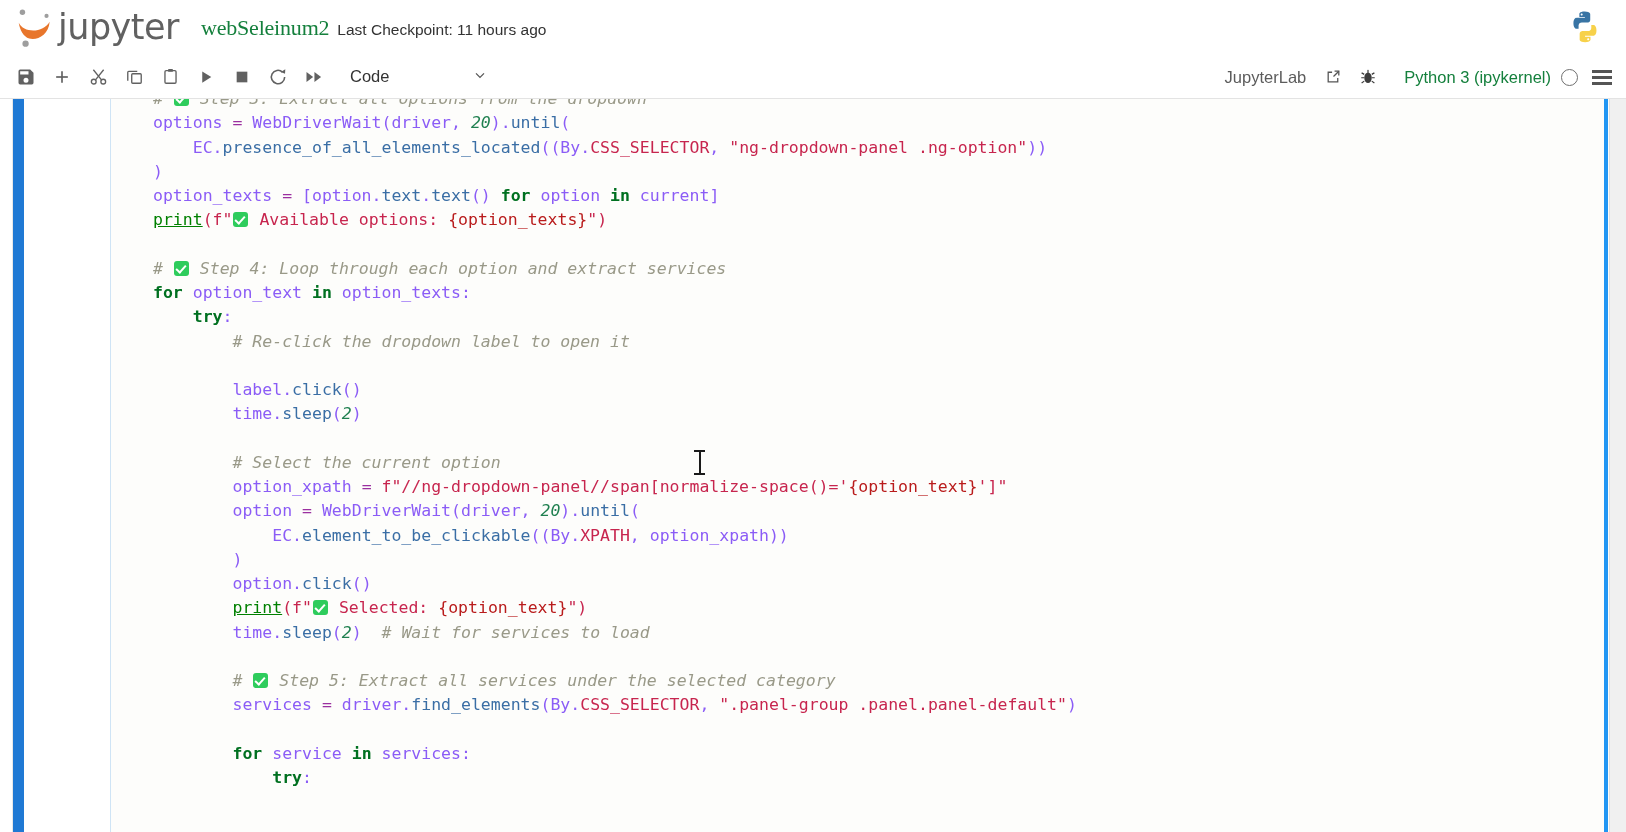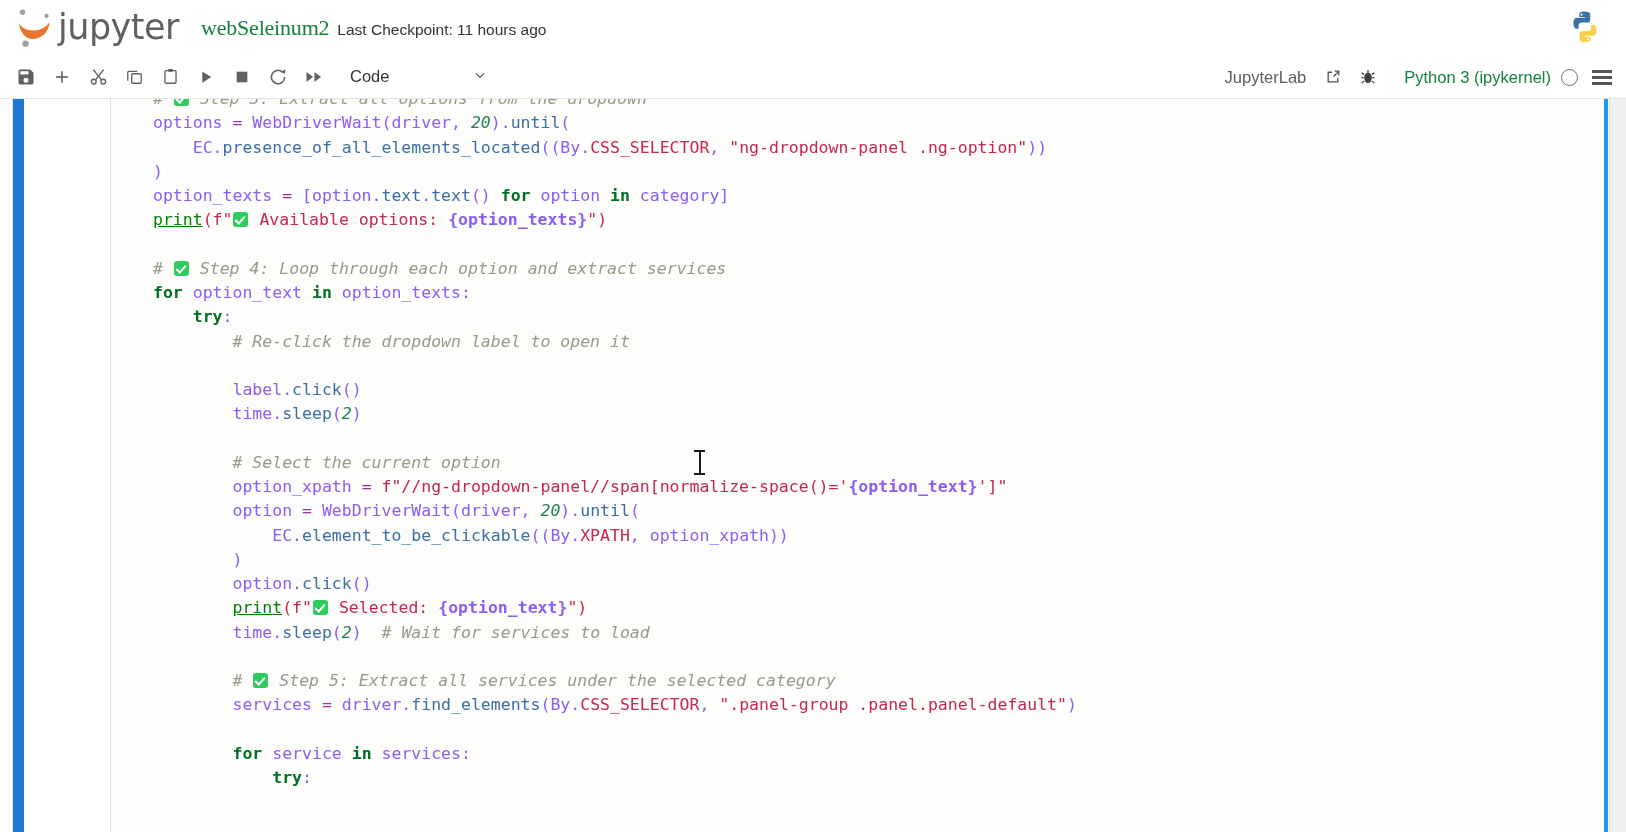--- a/index.html
+++ b/index.html
@@ -119,21 +119,21 @@
 
   
   .c  { color: #998; font-style: italic; }   
   .k  { color: #007020; font-weight: bold; } 
   .s  { color: #c7254e; }                    
   .n  { color: #208050; font-style: italic; }                    
   .fn { color: #3a6ea5; }                    
   .op { color: #9b30a0; }                    
   .nm { color: #8b5cf6; }                    
   .const { color: #c7254e; }
-  .fbrace { color: #8b5cf6; font-weight: bold; }
+  .fbrace { color: #b91c1c; }
   .pr { color: #008000; text-decoration: underline; }                    
 
   .ck {
     display: inline-block; width: 15px; height: 15px;
     background: #2ecc5c; border-radius: 3px;
     position: relative; vertical-align: -2px; margin: 0 1px;
   }
   .ck::after {
     content: ""; position: absolute; left: 4px; top: 2px;
     width: 4px; height: 8px; border: solid #fff;
@@ -302,21 +302,21 @@
     <div class="nb-left-rail"></div>
     <div class="active-bar"></div>
     <div class="cell-pad"></div>
 
     <div class="cell-input">
       <div class="code-scroll">
         <pre class="code" id="code-out"><span class="c"># </span><span class="ck"></span><span class="c"> Step 3: Extract all options from the dropdown</span>
 <span class="nm">options </span><span class="op">= </span><span class="nm">WebDriverWait</span><span class="nm">(driver, </span><span class="n">20</span><span class="nm">).</span><span class="fn">until</span><span class="nm">(</span>
     <span class="nm">EC.</span><span class="fn">presence_of_all_elements_located</span><span class="nm">((By.</span><span class="const">CSS_SELECTOR</span><span class="nm">, </span><span class="s">"ng-dropdown-panel .ng-option"</span><span class="nm">))</span>
 <span class="nm">)</span>
-<span class="nm">option_texts </span><span class="op">= </span><span class="nm">[option.</span><span class="fn">text</span><span class="nm">.</span><span class="fn">text</span><span class="nm">() </span><span class="k">for</span><span class="nm"> option </span><span class="k">in</span><span class="nm"> category]</span>
+<span class="nm">option_texts </span><span class="op">= </span><span class="nm">[option.</span><span class="fn">text</span><span class="nm">.</span><span class="fn">text</span><span class="nm">() </span><span class="k">for</span><span class="nm"> option </span><span class="k">in</span><span class="nm"> current]</span>
 <span class="pr">print</span><span class="s">(f"</span><span class="ck"></span><span class="s"> Available options: </span><span class="fbrace">{option_texts}</span><span class="s">")</span>
 
 <span class="c"># </span><span class="ck"></span><span class="c"> Step 4: Loop through each option and extract services</span>
 <span class="k">for</span><span class="nm"> option_text </span><span class="k">in</span><span class="nm"> option_texts:</span>
     <span class="k">try</span><span class="nm">:</span>
         <span class="c"># Re-click the dropdown label to open it</span>
 
         <span class="nm">label.</span><span class="fn">click</span><span class="nm">()</span>
         <span class="nm">time.</span><span class="fn">sleep</span><span class="nm">(</span><span class="n">2</span><span class="nm">)</span>
 

